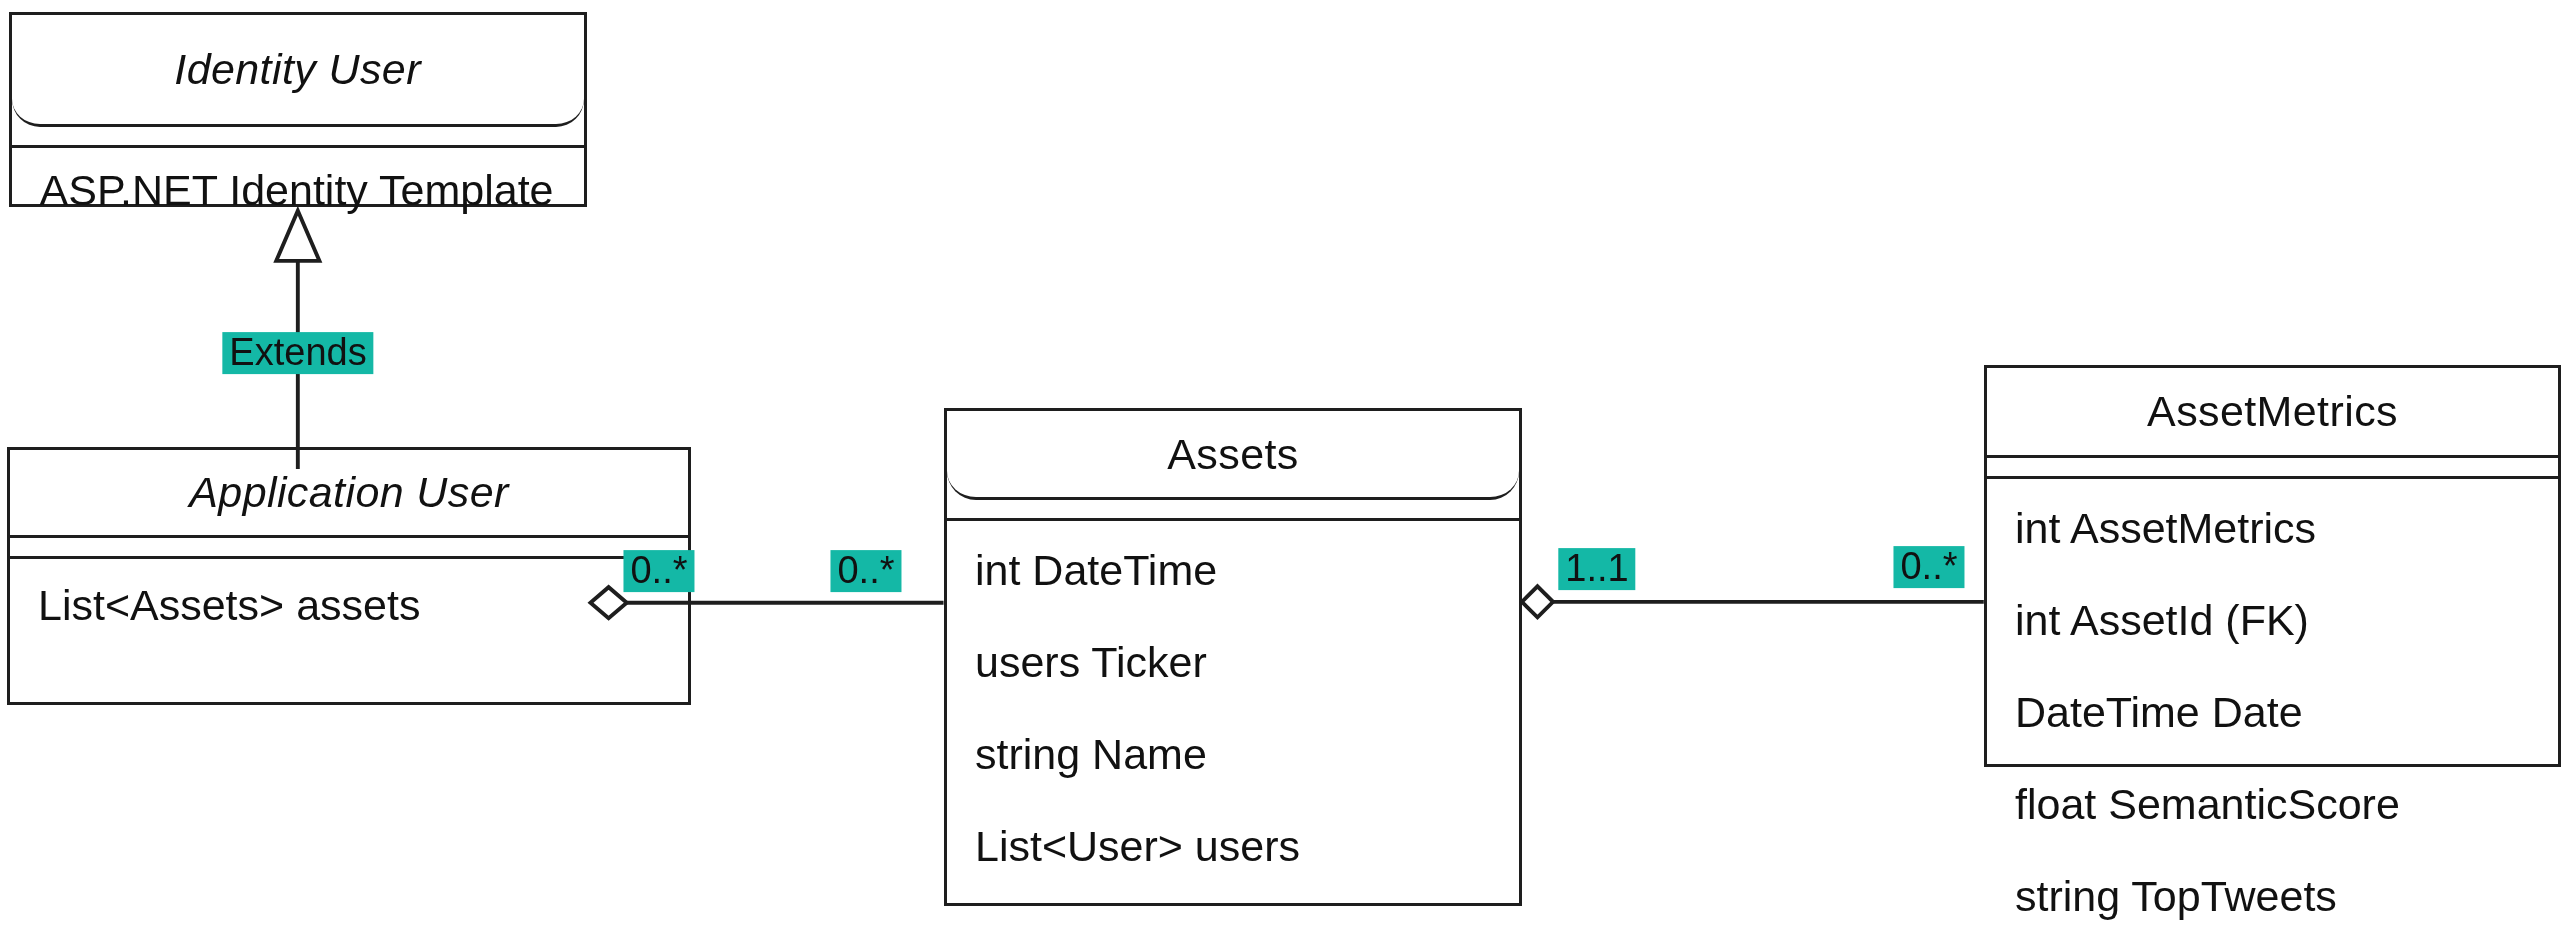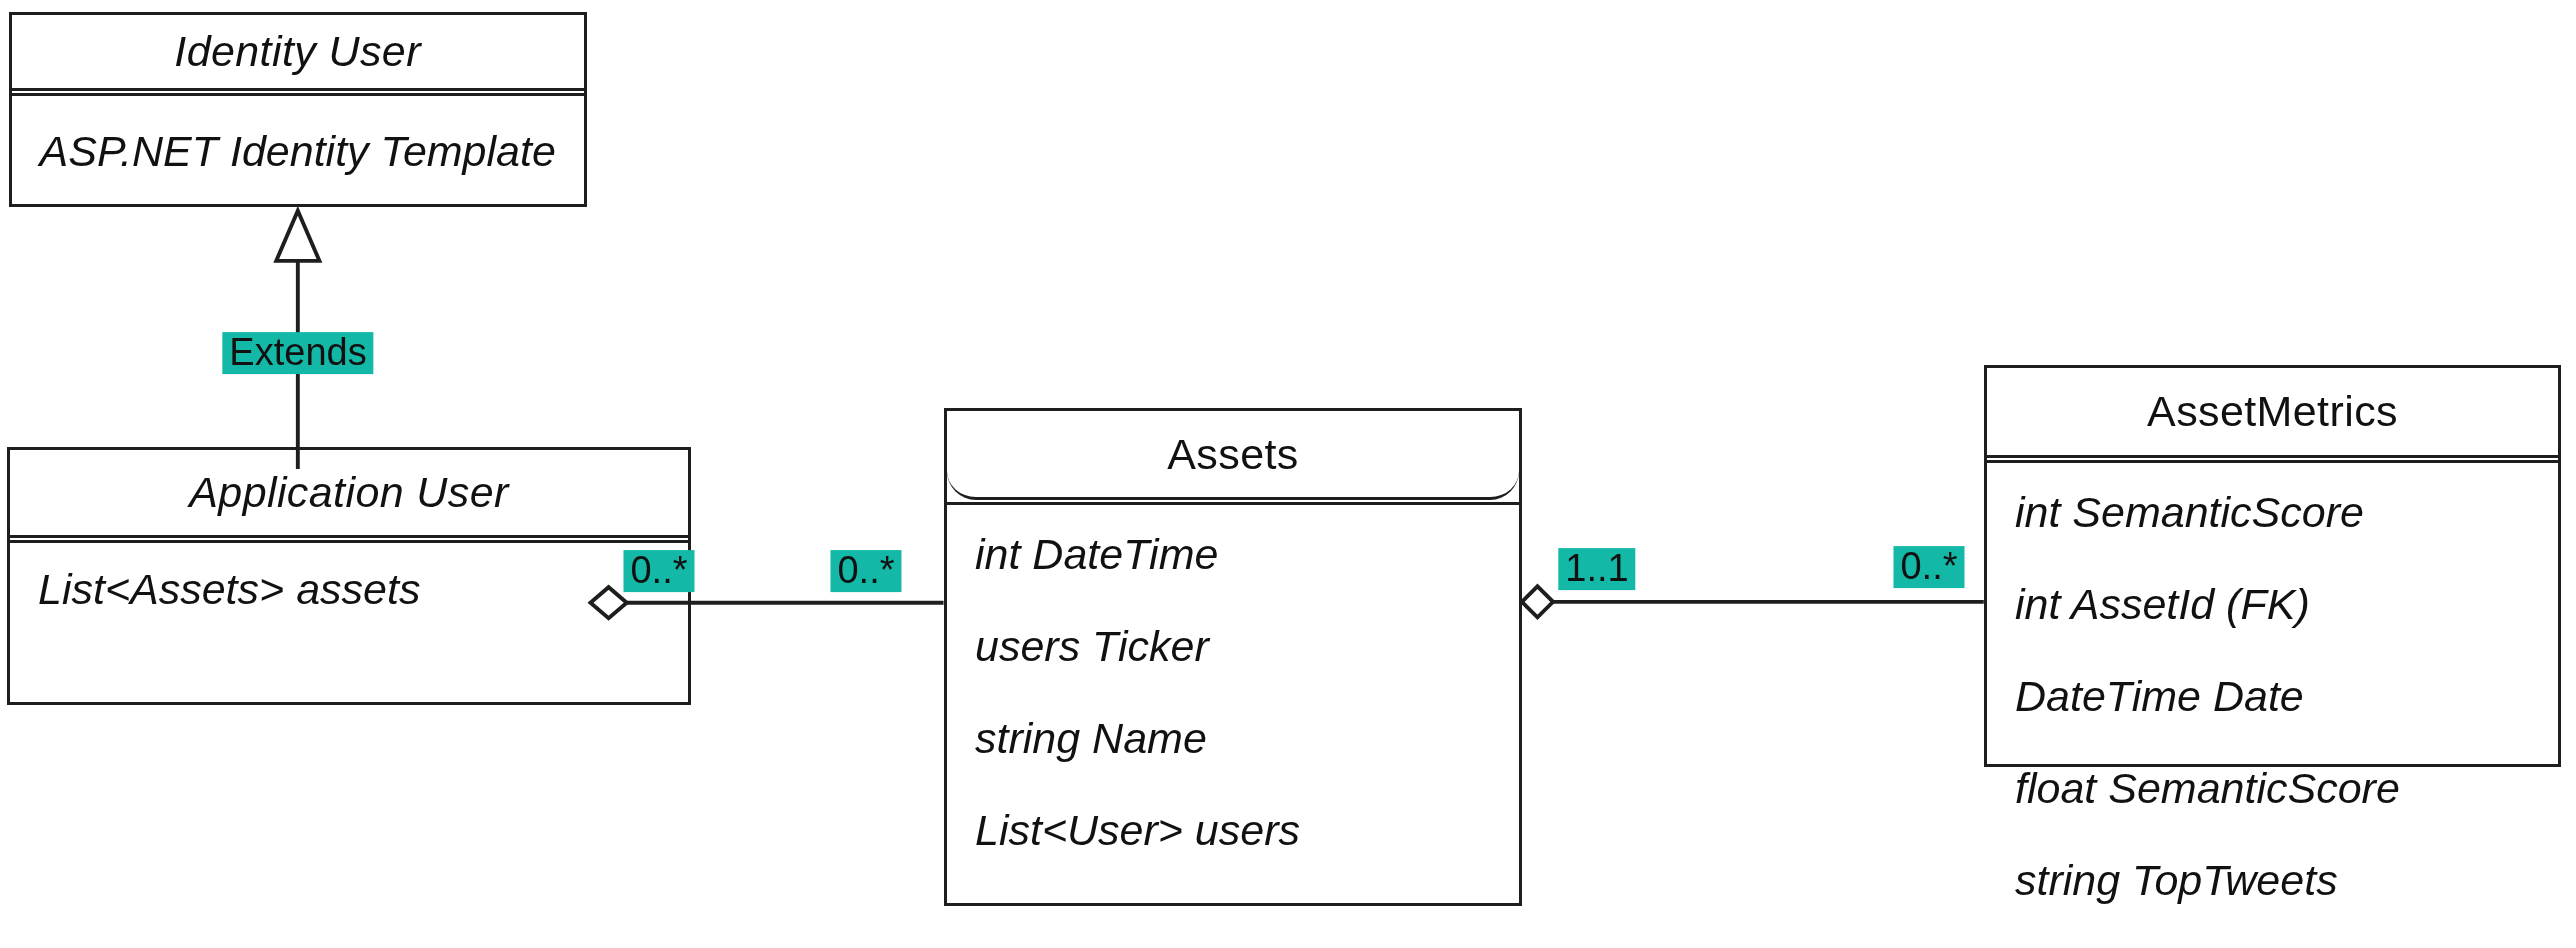--- a/index.html
+++ b/index.html
@@ -37,26 +37,25 @@
     font-size: 43px;
     letter-spacing: 0.4px;
     flex: 0 0 auto;
   }
   .uml-title.italic {
     font-style: italic;
   }
   .uml-attrs {
     box-sizing: border-box;
     border-top: 3.5px solid #1e1e1e;
-    margin-top: 2px;
+    margin-top: 18px;
     flex: 1 1 auto;
     display: flex;
     flex-direction: column;
     padding-top: 3.5px;
-    font-style: italic;
   }
   .uml-attrs.v-center {
     justify-content: center;
   }
   .uml-attr {
     height: 92px;
     display: flex;
     align-items: center;
     padding-left: 28px;
     font-size: 43px;
@@ -77,21 +76,21 @@
     padding: 0 7px;
     line-height: 1.1;
   }
 </style>
 </head>
 <body>
 
 <div class="canvas">
 
   <div class="uml-class" style="left:8.6px; top:12px; width:578px; height:195px;">
-    <div class="uml-title italic" style="height:76px;">Identity User</div>
+    <div class="uml-title italic" style="height:112px;border-radius:28px;">Identity User</div>
     <div class="uml-attrs v-center">
       <div class="uml-attr" style="height:78px;">ASP.NET Identity Template</div>
     </div>
   </div>
 
   <div class="uml-class" style="left:7px; top:447px; width:684px; height:258px;">
     <div class="uml-title italic" style="height:88px;">Application User</div>
     <div class="uml-attrs">
       <div class="uml-attr" style="height:86px;">List&lt;Assets&gt; assets</div>
     </div>
@@ -103,21 +102,21 @@
       <div class="uml-attr">int DateTime</div>
       <div class="uml-attr">users Ticker</div>
       <div class="uml-attr">string Name</div>
       <div class="uml-attr">List&lt;User&gt; users</div>
     </div>
   </div>
 
   <div class="uml-class" style="left:1984px; top:365px; width:577px; height:402px;">
     <div class="uml-title" style="height:90px;">AssetMetrics</div>
     <div class="uml-attrs">
-      <div class="uml-attr">int SemanticScore</div>
+      <div class="uml-attr">int AssetMetrics</div>
       <div class="uml-attr">int AssetId (FK)</div>
       <div class="uml-attr">DateTime Date</div>
       <div class="uml-attr">float SemanticScore</div>
       <div class="uml-attr">string TopTweets</div>
     </div>
   </div>
 
   <svg class="connectors" width="2576" height="949" viewBox="0 0 2984 1099">
 
     <line x1="345" y1="302" x2="345" y2="543" stroke="#1e1e1e" stroke-width="4.5"></line>

